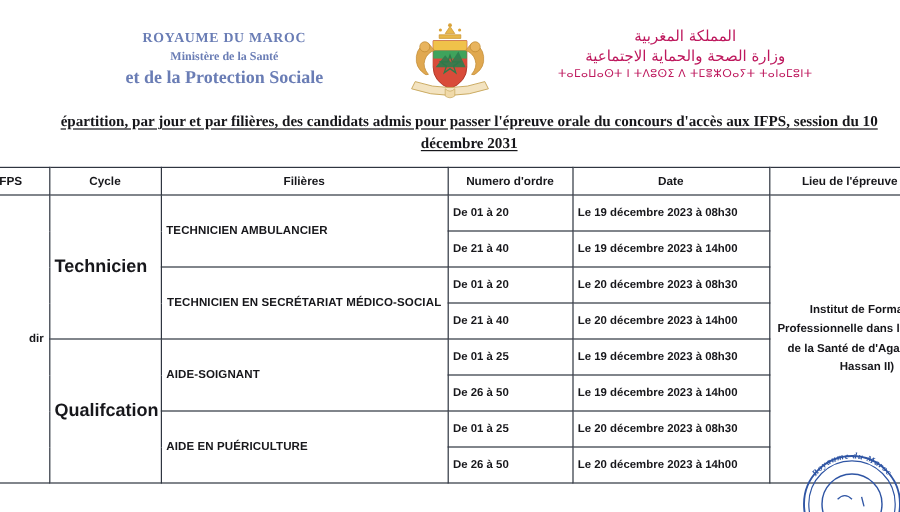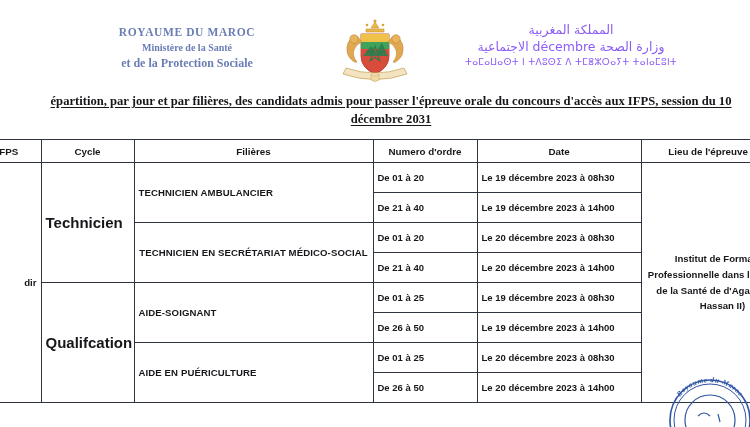--- a/index.html
+++ b/index.html
@@ -29,29 +29,29 @@
     top: 24px;
     width: 250px;
     text-align: center;
     color: #6a7db5;
     font-family: "Liberation Serif", serif;
     font-weight: bold;
     line-height: 1.45;
   }
   .lh-fr .l1 { font-size: 11.5px; letter-spacing: 0.6px; }
   .lh-fr .l2 { font-size: 10px; }
-  .lh-fr .l3 { font-size: 12px; }
+  .lh-fr .l3 { font-size: 15px; }
 
   .lh-ar {
     position: absolute;
     left: 440px;
     top: 22px;
     width: 262px;
     text-align: center;
-    color: #8b5cf6;
+    color: #be185d;
     line-height: 1.35;
   }
   .lh-ar .ar1 { font-size: 12.5px; font-family: "DejaVu Sans", sans-serif; direction: rtl; }
   .lh-ar .tf1 { font-size: 9.5px; font-family: "DejaVu Sans", sans-serif; letter-spacing: 0.4px; }
   .lh-ar .ar2 { font-size: 12.5px; font-family: "DejaVu Sans", sans-serif; direction: rtl; }
   .lh-ar .tf2 { font-size: 9px; font-family: "DejaVu Sans", sans-serif; letter-spacing: 0.3px; }
 
   
   .emblem {
     position: absolute;
@@ -198,21 +198,21 @@
       <circle cx="24" cy="23" r="4.2" fill="#e8b45e" stroke="#c08a32" stroke-width="0.6"></circle>
       <circle cx="66" cy="23" r="4.2" fill="#e8b45e" stroke="#c08a32" stroke-width="0.6"></circle>
 
       <path d="M16 52 q29 10 58 0 l3 6 q-32 11 -64 0 z" fill="#f3e3c0" stroke="#c9a85e" stroke-width="0.8"></path>
       <path d="M41 58 q4 4 8 0 l0 6 q-4 3 -8 0 z" fill="#f0d9a8" stroke="#c9a85e" stroke-width="0.6"></path>
     </svg>
   </div>
 
   <div class="lh-ar">
     <div class="ar1">المملكة المغربية</div>
-    <div class="ar2">وزارة الصحة décembre الاجتماعية</div>
+    <div class="ar2">وزارة الصحة والحماية الاجتماعية</div>
     <div class="tf2">ⵜⴰⵎⴰⵡⴰⵙⵜ ⵏ ⵜⴷⵓⵙⵉ ⴷ ⵜⵎⴻⵣⵔⴰⵢⵜ ⵜⴰⵏⴰⵎⵓⵏⵜ</div>
   </div>
 </div>
 
 <div class="doc-title">
   <span>épartition, par jour et par filières, des candidats admis pour passer l'épreuve orale du concours d'accès aux IFPS, session du 10</span><br>
   <span>décembre 2031</span>
 </div>
 
 <div class="tbl-wrap">

